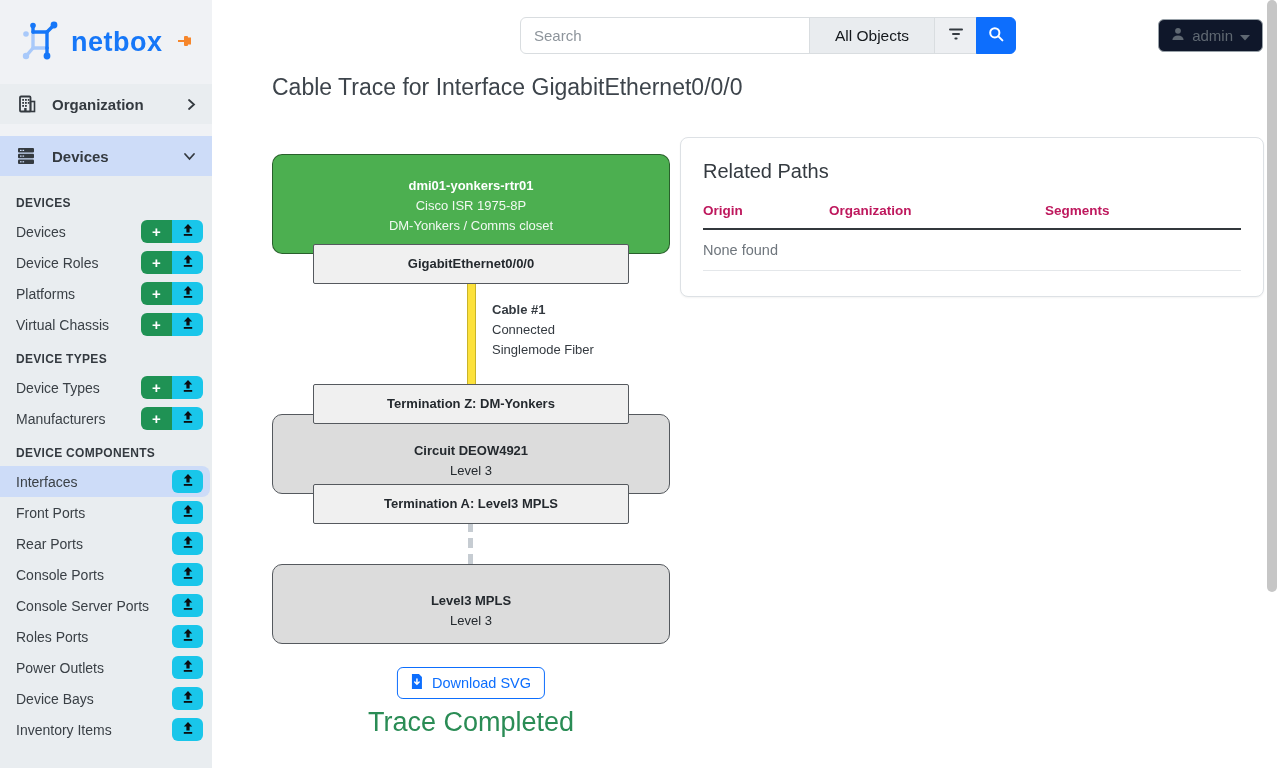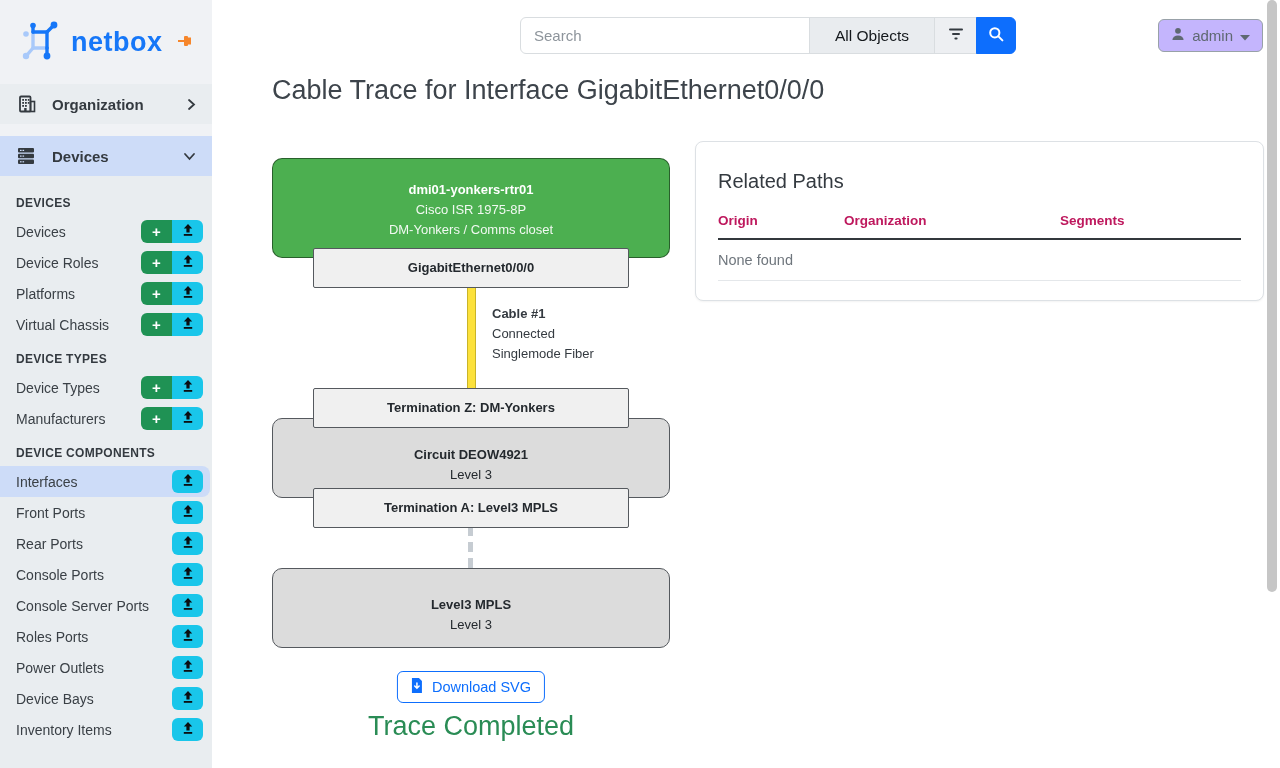--- a/index.html
+++ b/index.html
@@ -43,25 +43,25 @@
   .search-input { width:290px; border:1px solid #d9dde0; border-radius:6px 0 0 6px;
     padding:0 13px; font-size:15px; color:#333; outline:none;
     font-family:"Liberation Sans", sans-serif; }
   .search-input::placeholder { color:#8d949b; }
   .scope-btn { display:flex; align-items:center; padding:0 25px; font-size:15.5px;
     color:#14181c; background:#e9ecef; border:1px solid #d9dde0; margin-left:-1px; cursor:pointer; }
   .filter-btn { width:43px; background:#edeff2; border:1px solid #d9dde0; margin-left:-1px;
     display:flex; align-items:center; justify-content:center; cursor:pointer; }
   .search-btn { width:40px; background:#0d6efd; border:1px solid #0d6efd; margin-left:-1px;
     border-radius:0 6px 6px 0; display:flex; align-items:center; justify-content:center; cursor:pointer; }
-  .user-btn { position:absolute; right:17px; top:19px; height:33px; background:#c4b5fd;
+  .user-btn { position:absolute; right:17px; top:19px; height:33px; background:#0f172a;
     border:1px solid #98a1a8; border-radius:6px; display:flex; align-items:center;
     padding:0 12px; gap:7px; color:#5f6872; font-size:15px; cursor:pointer; }
 
-  .page-title { font-size:27px; font-weight:400; color:#3d444b; margin:4px 16px 0; line-height:1.2; }
+  .page-title { font-size:23px; font-weight:400; color:#3d444b; margin:4px 16px 0; line-height:1.2; }
 
   .content-row { display:flex; align-items:flex-start; margin:35px 16px 0; }
   .trace-col { width:398px; flex:none; position:relative; height:600px; margin-top:17px;
     font-size:13px; }
 
   .node { position:absolute; text-align:center; line-height:20px; }
   .node-device { left:0; top:0; width:398px; height:100px; background:#4caf50;
     border:1px solid rgba(0,0,0,.45); border-radius:10px; color:#fff;
     display:flex; flex-direction:column; justify-content:center; padding-top:4px; z-index:2; }
   .node-device .nm { font-weight:bold; color:#fff; }
@@ -80,22 +80,22 @@
   .cable-labels .nm { font-weight:bold; }
   .dash-line { position:absolute; left:196px; top:368px; height:42px;
     border-left:5px dashed #c6ccd2; z-index:1; }
   .download-btn { position:absolute; top:513px; left:50%; transform:translateX(-50%);
     display:flex; align-items:center; gap:9px; color:#0d6efd; border:1px solid #0d6efd;
     border-radius:6px; background:#fff; padding:6px 13px; font-size:14.5px; cursor:pointer;
     font-family:"Liberation Sans", sans-serif; white-space:nowrap; }
   .trace-status { position:absolute; top:553px; width:100%; text-align:center;
     font-size:27px; color:#2a8c55; }
 
-  .card { flex:1; margin-left:25px; border:1px solid #dde1e5; border-radius:8px;
-    background:#fff; box-shadow:0 1px 2px rgba(0,0,0,.05); padding:28px 22px; height:160px; }
+  .card { flex:1; margin-left:10px; border:1px solid #dde1e5; border-radius:8px;
+    background:#fff; box-shadow:0 1px 2px rgba(0,0,0,.05); padding:22px 22px; height:160px; }
   .card-title { font-size:20px; font-weight:400; color:#343a40; margin-bottom:16px; }
   .paths-table { width:100%; border-collapse:collapse; table-layout:fixed; }
   .paths-table th { text-align:left; font-size:13.5px; color:#be185d;
     padding:4px 0 10px; border-bottom:2px solid #33383c; }
   .paths-table td { padding:12px 0; font-size:14.5px; color:#6f767d;
     border-bottom:1px solid #e4e7ea; }
   .col-origin { width:126px; } .col-dest { width:216px; }
 
   .scroll-thumb { position:fixed; right:3px; top:0; width:10px; height:592px;
     background:#c6c6c6; border-radius:6px; z-index:9; cursor:pointer; }

